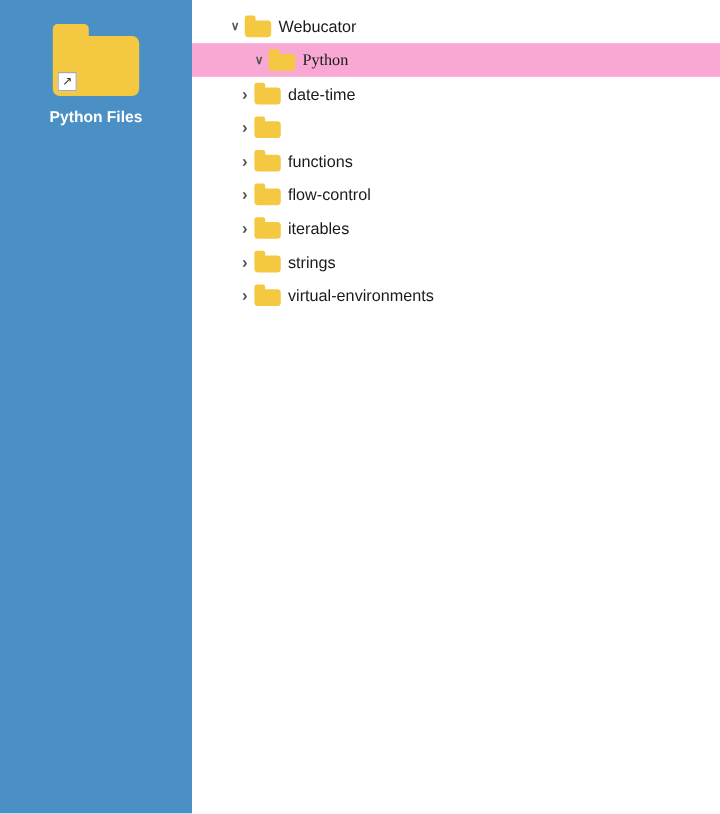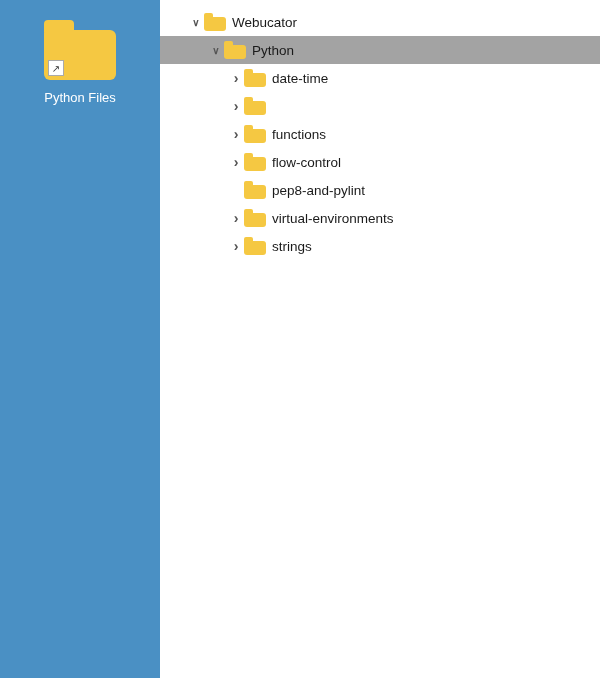--- a/index.html
+++ b/index.html
@@ -61,21 +61,21 @@
       display: flex;
       align-items: center;
       justify-content: center;
       font-size: 10px;
       color: #333;
     }
 
     .sidebar-label {
       color: white;
       font-size: 13px;
-      font-weight: 400;
+      font-weight: 700;
       text-align: center;
     }
 
     
     .main {
       flex: 1;
       background: #fff;
       overflow-y: auto;
       padding: 8px 0;
     }
@@ -83,21 +83,22 @@
     .tree-item {
       display: flex;
       align-items: center;
       padding: 5px 8px;
       cursor: pointer;
       white-space: nowrap;
       text-align: right;
     }
 
     .tree-item.selected {
-      background: #a3a3a3;
+      background: #f9a8d4;
+      font-family: Liberation Serif, serif;
     }
 
     .chevron {
       width: 16px;
       height: 16px;
       display: flex;
       align-items: center;
       justify-content: center;
       font-size: 10px;
       color: #555;
@@ -131,21 +132,21 @@
       top: 0;
       left: 0;
     }
 
     .item-label {
       font-size: 13.5px;
       color: #1a1a1a;
     }
     .indent-1 { padding-left: 28px; }
     .indent-2 { padding-left: 48px; }
-    .indent-3 { padding-left: 68px; }
+    .indent-3 { padding-left: 36px; }
 
     
     .arrow-right::after {
       content: '›';
       font-size: 14px;
       font-weight: bold;
     }
     .arrow-down::after {
       content: '∨';
       font-size: 10px;
@@ -214,42 +215,43 @@
 
   <div class="tree-item indent-3">
     <div class="chevron arrow-right"></div>
     <div class="folder-icon">
       <div class="fi-tab"></div>
       <div class="fi-body"></div>
     </div>
     <span class="item-label">flow-control</span>
   </div>
 
-
-
-  <div class="tree-item indent-3" style="padding-left: 84px;">
-    <div class="folder-icon">
-      <div class="fi-tab"></div>
-      <div class="fi-body"></div>
-    </div>
-    <span class="item-label">pep8-and-pylint</span>
-  </div>
-
+  <div class="tree-item indent-3">
+    <div class="chevron arrow-right"></div>
+    <div class="folder-icon">
+      <div class="fi-tab"></div>
+      <div class="fi-body"></div>
+    </div>
+    <span class="item-label">iterables</span>
+  </div>
+
+
+
+
+  <div class="tree-item indent-3">
+    <div class="chevron arrow-right"></div>
+    <div class="folder-icon">
+      <div class="fi-tab"></div>
+      <div class="fi-body"></div>
+    </div>
+    <span class="item-label">strings</span>
+  </div>
 
   <div class="tree-item indent-3">
     <div class="chevron arrow-right"></div>
     <div class="folder-icon">
       <div class="fi-tab"></div>
       <div class="fi-body"></div>
     </div>
     <span class="item-label">virtual-environments</span>
   </div>
 
-  <div class="tree-item indent-3">
-    <div class="chevron arrow-right"></div>
-    <div class="folder-icon">
-      <div class="fi-tab"></div>
-      <div class="fi-body"></div>
-    </div>
-    <span class="item-label">strings</span>
-  </div>
-
 </div>
 
 </body></html>

